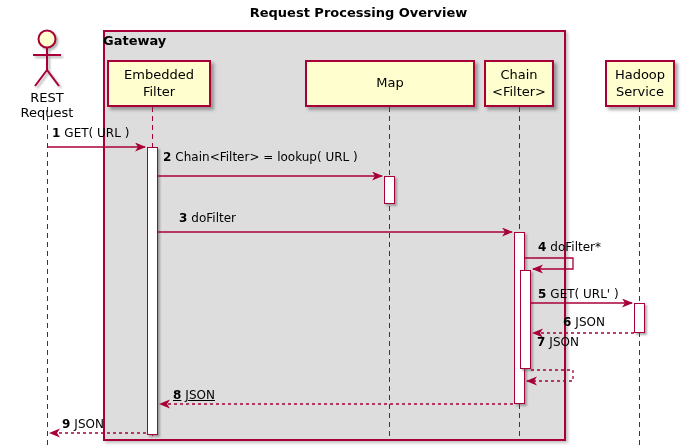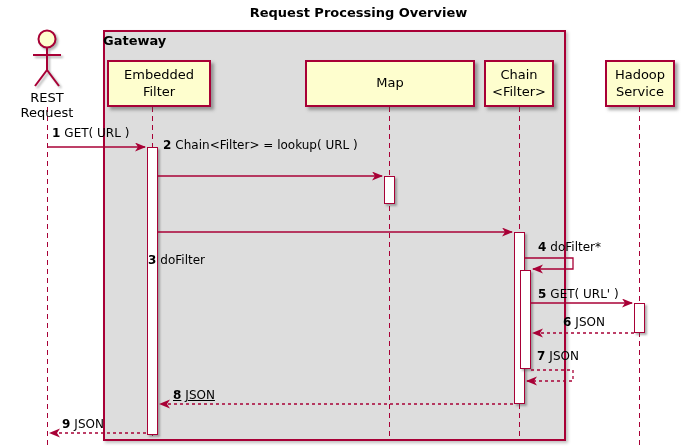--- a/index.html
+++ b/index.html
@@ -85,26 +85,26 @@
       <path d="M524,258 L573,258 L573,269 L533,269" marker-end="url(#arr)"></path>
       <line x1="531" y1="303" x2="632" y2="303" marker-end="url(#arr)"></line>
       <line x1="634" y1="333" x2="533" y2="333" stroke-dasharray="3,3" marker-end="url(#arr)"></line>
       <path d="M531,370 L573,370 L573,381 L527,381" stroke-dasharray="3,3" marker-end="url(#arr)"></path>
       <line x1="513" y1="404" x2="160" y2="404" stroke-dasharray="3,3" marker-end="url(#arr)"></line>
       <line x1="146" y1="433" x2="50" y2="433" stroke-dasharray="3,3" marker-end="url(#arr)"></line>
     </g>
   </svg>
 
   <div class="msg" style="left:52px;  top:126px;"><b>1</b><span>GET( URL )</span></div>
-  <div class="msg" style="left:163px; top:138px;"><b>2</b><span>Chain&lt;Filter&gt; = lookup( URL )</span></div>
-  <div class="msg" style="left:148px; top:211px;margin-top:42px;"><b>3</b><span>doFilter</span></div>
+  <div class="msg" style="left:163px; top:150px;"><b>2</b><span>Chain&lt;Filter&gt; = lookup( URL )</span></div>
+  <div class="msg" style="left:179px; top:211px;"><b>3</b><span>doFilter</span></div>
   <div class="msg" style="left:538px; top:240px;"><b>4</b><span>doFilter*</span></div>
   <div class="msg" style="left:538px; top:287px;text-align:right;"><b>5</b><span>GET( URL' )</span></div>
   <div class="msg" style="left:563px; top:315px;"><b>6</b><span>JSON</span></div>
-  <div class="msg" style="left:537px; top:349px;"><b>7</b><span>JSON</span></div>
+  <div class="msg" style="left:537px; top:335px;"><b>7</b><span>JSON</span></div>
   <div class="msg" style="left:173px; top:388px;text-decoration:underline;"><b>8</b><span>JSON</span></div>
   <div class="msg" style="left:62px;  top:417px;"><b>9</b><span>JSON</span></div>
 
   <div class="pbox" style="left:107px; width:104px;">
     <span>Embedded</span>
     <span>Filter</span>
   </div>
   <div class="pbox" style="left:305px; width:170px;text-align:center;">
     <span>Map</span>
   </div>

